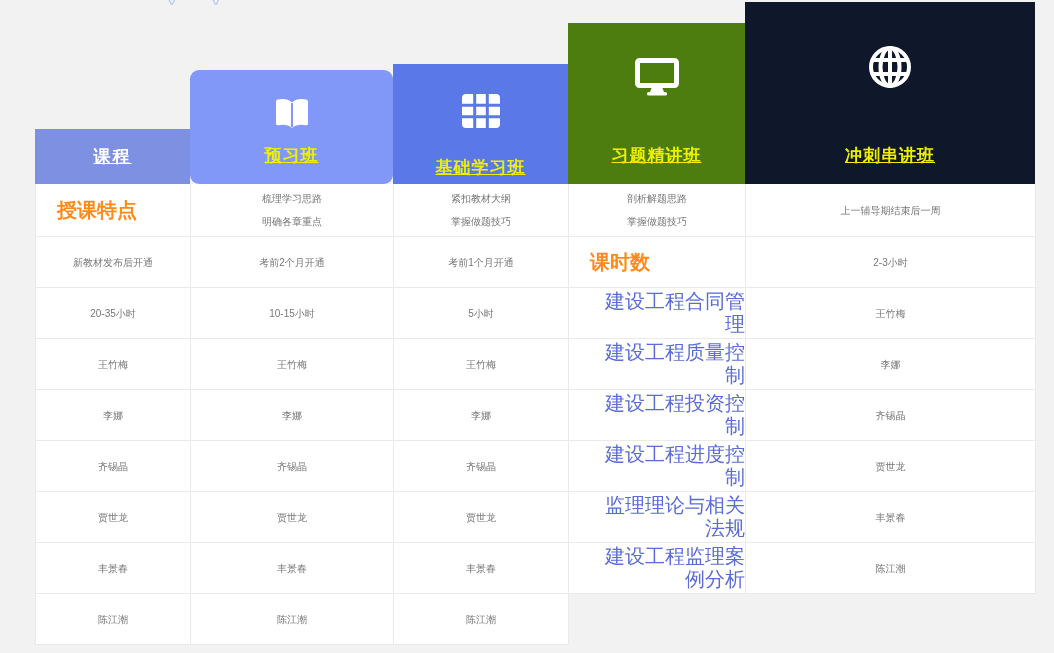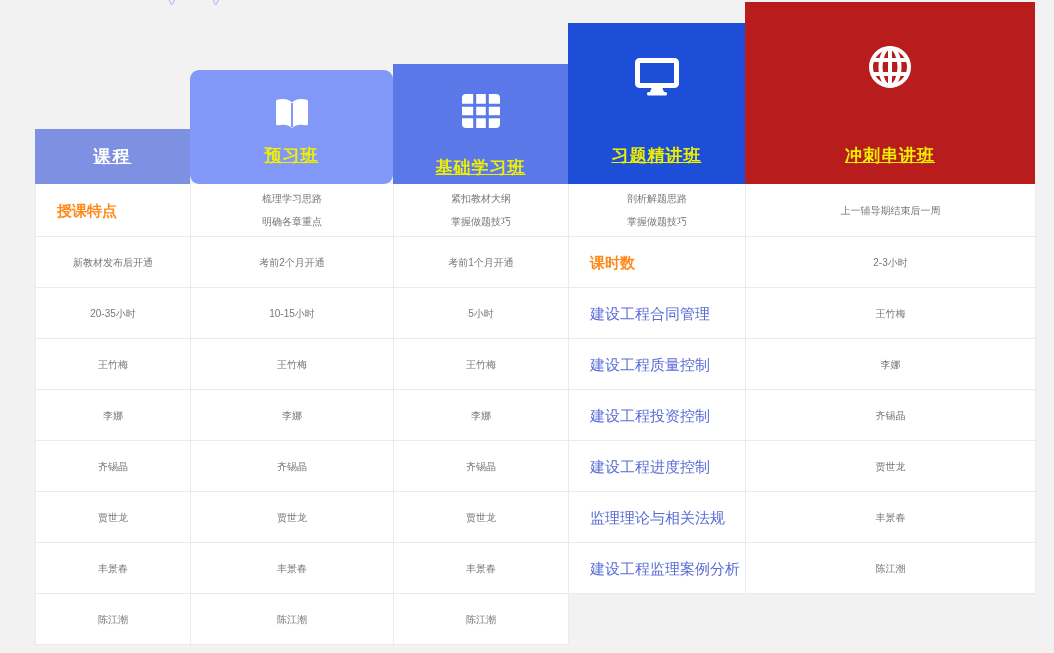--- a/index.html
+++ b/index.html
@@ -62,21 +62,21 @@
     border-bottom:1px solid var(--border,#eaeaea);
     display:flex;flex-direction:column;
     align-items:center;justify-content:center;
     font-size:10px;color:var(--value-text,#777);
     line-height:23px;
     box-sizing:border-box;
   }
   .cell.rowlabel{
     align-items:flex-start;
     padding-left:21px;
-    font-size:15px;
+    font-size:20px;
   }
   .cell.rowlabel.feature{
     color:var(--feature-label,#ff8a1a);
     font-weight:bold;
   }
   .cell.rowlabel.course{
     color:var(--course-label,#5a6cd6);
     text-align:right;
   }
 </style>
@@ -109,31 +109,31 @@
             <g stroke="currentColor" stroke-width="3">
               <line x1="13.7" y1="1" x2="13.7" y2="35"></line>
               <line x1="26.3" y1="1" x2="26.3" y2="35"></line>
               <line x1="1" y1="12.3" x2="39" y2="12.3"></line>
               <line x1="1" y1="23.7" x2="39" y2="23.7"></line>
             </g>
           </svg>
         </span>
         <span class="hdr-label">基础学习班</span>
       </div>
-      <div class="hdr" style="left: 568px; top: 23px; width: 177px; height: 161px; background: #1d4ed8; color: rgb(35, 66, 186);">
+      <div class="hdr" style="left: 568px; top: 23px; width: 177px; height: 161px; background: #4d7c0f; color: rgb(35, 66, 186);">
         <span class="hdr-icon" style="top: 35px;">
           <svg width="44" height="38" viewBox="0 0 44 38">
             <rect x="2.5" y="2.5" width="39" height="25" rx="2" fill="none" stroke="#fff" stroke-width="5"></rect>
             <path fill="#fff" d="M17 29 27 29 29 34 15 34Z"></path>
             <rect x="12" y="34" width="20" height="3.5" rx="1.5" fill="#fff"></rect>
           </svg>
         </span>
         <span class="hdr-label">习题精讲班</span>
       </div>
-      <div class="hdr" style="left: 745px; top: 2px; width: 290px; height: 182px; background: #b91c1c; color: rgb(29, 55, 168);">
+      <div class="hdr" style="left: 745px; top: 2px; width: 290px; height: 182px; background: #0f172a; color: rgb(29, 55, 168);">
         <span class="hdr-icon" style="top: 42px;">
           <svg width="46" height="46" viewBox="0 0 46 46">
             <g fill="none" stroke="#fff" stroke-width="4">
               <circle cx="23" cy="23" r="19"></circle>
               <ellipse cx="23" cy="23" rx="9.5" ry="19"></ellipse>
               <line x1="23" y1="4" x2="23" y2="42"></line>
               <line x1="5" y1="16" x2="41" y2="16"></line>
               <line x1="5" y1="30" x2="41" y2="30"></line>
             </g>
           </svg>

